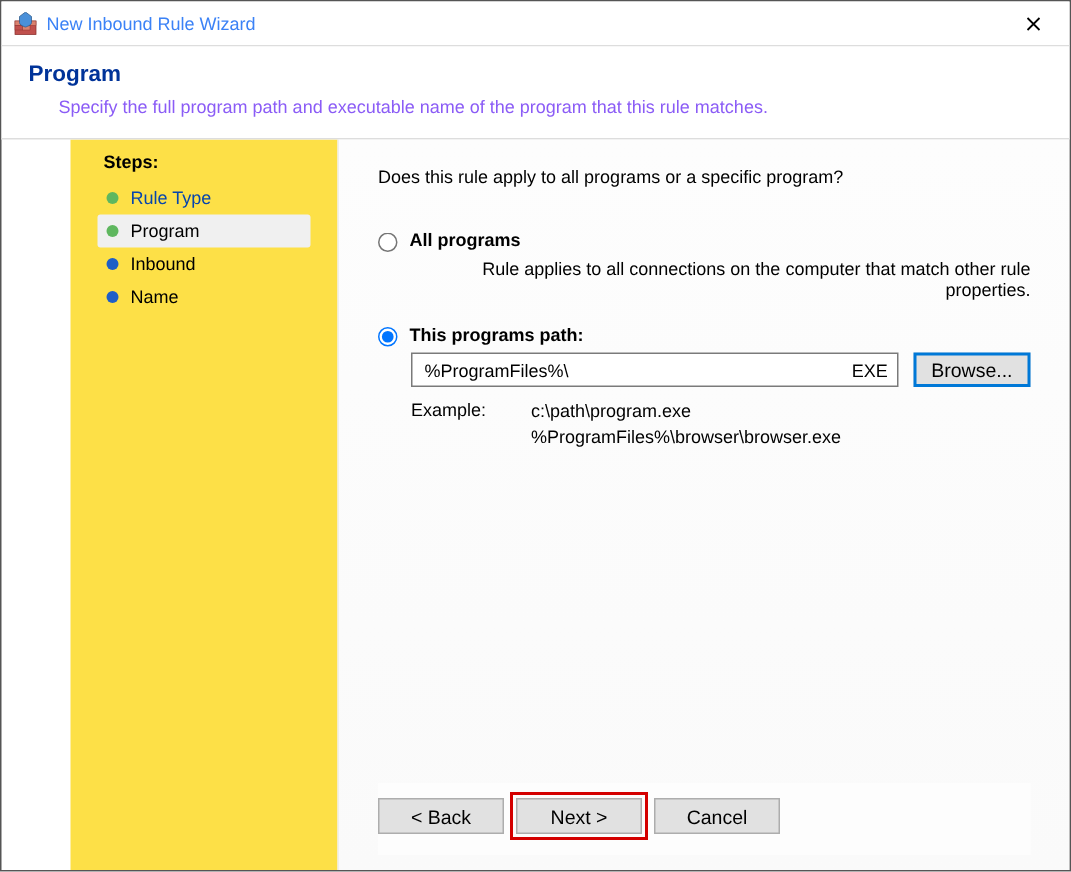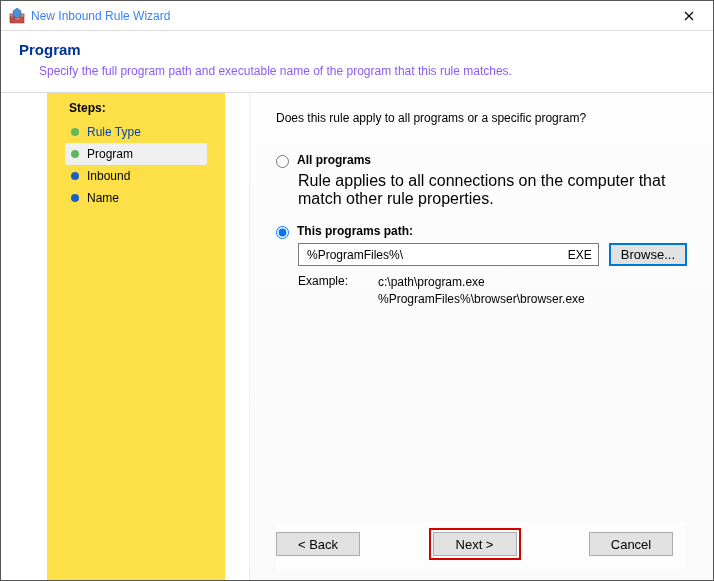--- a/index.html
+++ b/index.html
@@ -109,43 +109,43 @@
     background: #f8f8f8;
     background: #fdfdfd;
     padding: 18px 26px 10px 26px;
     position: relative;
     display: flex;
     flex-direction: column;
     border-left: 1px solid #eee;
   }
   .content {
     background: linear-gradient(#fdfdfd,#fafafa);
-    margin-left: 24px;
   }
   .question {
     font-size: 12px;
     margin-bottom: 28px;
   }
   .opt {
     display: flex;
     align-items: flex-start;
     margin-bottom: 4px;
   }
   .opt input[type=radio] {
     margin: 2px 8px 0 0;
   }
   .opt-label {
     font-weight: bold;
     font-size: 12px;
   }
   .opt-desc {
-    font-size: 16px;
+    font-size: 12px;
     margin-left: 22px;
     margin-bottom: 16px;
     color: #000;
+    text-align: right;
   }
   .path-row {
     margin-left: 22px;
     display: flex;
     align-items: center;
     gap: 10px;
   }
   .path-input-wrap {
     flex: 1;
     height: 23px;
@@ -192,22 +192,22 @@
   .example-row .ex-label {
     width: 80px;
   }
   .example-row .ex-paths {
     white-space: pre;
     line-height: 1.4;
   }
   .footer {
     padding: 10px 14px 14px 0;
     display: flex;
-    justify-content: space-between;
-    gap: 20px;
+    justify-content: flex-start;
+    gap: 8px;
     background: #fdfdfd;
   }
   .footer .btn {
     min-width: 84px;
     height: 24px;
   }
   .btn.next {
     outline: 2px solid #d40000;
     outline-offset: 2px;
   }

